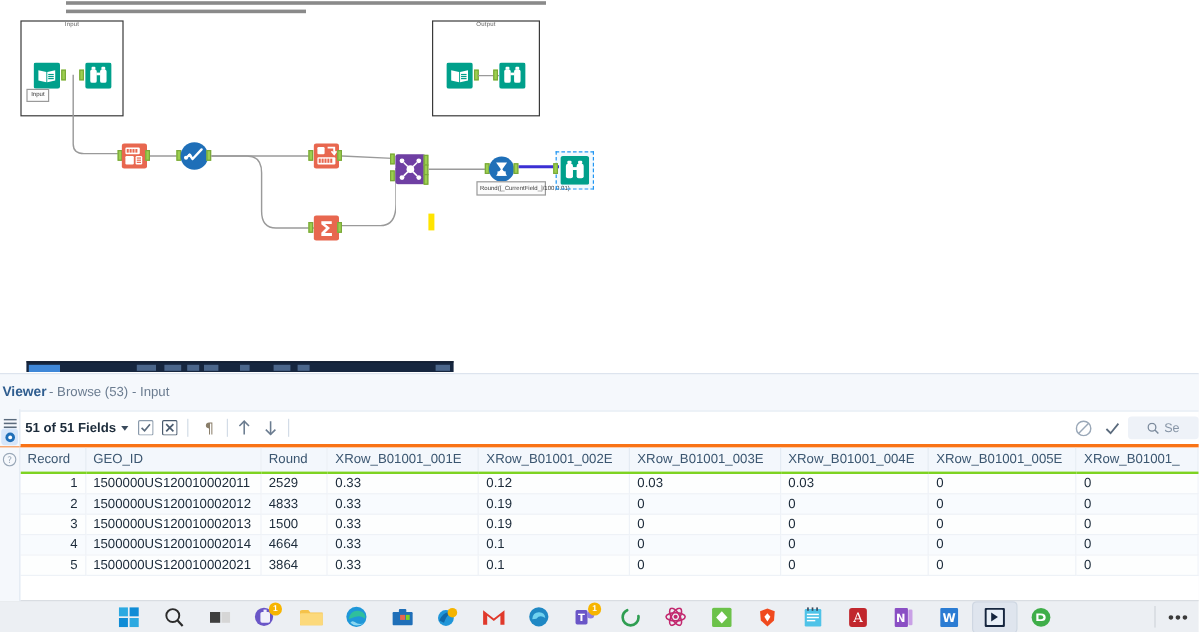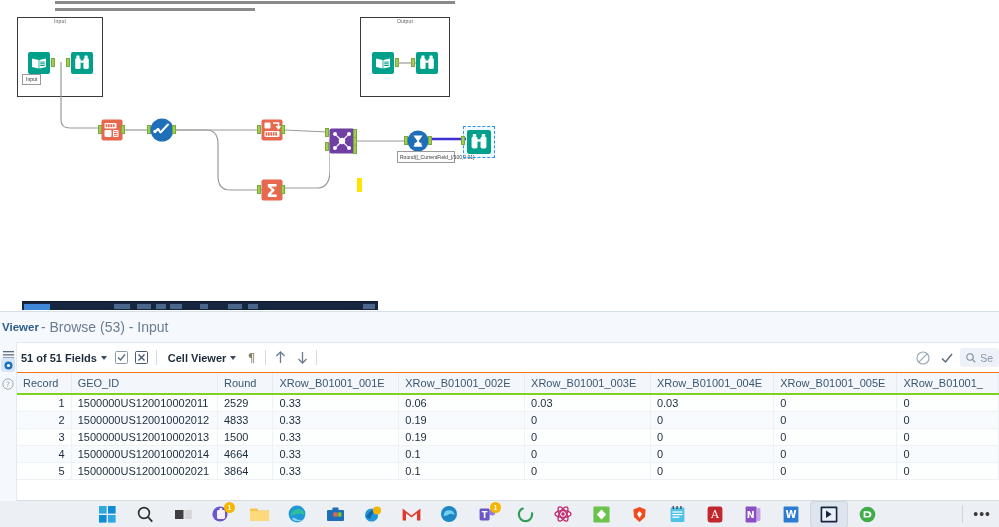--- a/index.html
+++ b/index.html
@@ -101,29 +101,29 @@
   }
   .results-header {
     position:absolute; left:0; top:0; width:999px; height:30px;
     background:#f5f8fc;
     display:flex; align-items:center; padding-left:2px;
   }
   .results-title {
     font-size:11.5px; font-weight:bold; color:#2f5d8f;
   }
   .results-sub {
-    font-size:14px; color:#6b7c90; margin-left:2px;
+    font-size:11px; color:#6b7c90; margin-left:2px;
   }
 
   
   .results-toolbar {
     position:absolute; left:0; top:30px; width:999px; height:31px;
     background:#ffffff;
     border-top:1px solid #e2e9f2;
-    border-bottom:1px solid #f97316;
+    border-bottom:3px solid #f97316;
     display:flex; align-items:center;
   }
   .rt-rail {
     width:17px; height:31px; position:relative;
     background:#f5f8fc; border-right:1px solid #e2e9f2;
   }
   .rt-item {
     display:flex; align-items:center; gap:4px;
     font-size:11px; color:#1c2b3a; font-weight:bold;
     padding:0 4px; height:31px;
@@ -135,21 +135,21 @@
     width:0;height:0;border-left:3.5px solid transparent;
     border-right:3.5px solid transparent;border-top:4px solid #3a4a5c;
   }
   .ic-btn {
     width:14px;height:14px; display:inline-flex;align-items:center;justify-content:center;
     color:#4a5b6e;
   }
   .search-box {
     display:flex;align-items:center;gap:4px;
     background:#eef2f8; border-radius:3px;
-    height:19px; padding:0 6px; font-size:10.5px; color:#8795a6;
+    height:19px; padding:0 16px; font-size:10.5px; color:#8795a6;
     margin-left:6px;
   }
 
   
   .grid-wrap {
     position:absolute; left:0; top:61px; width:999px; height:128px;
     overflow:hidden;
     background:#ffffff;
   }
   .grid-rail {
@@ -462,24 +462,20 @@
       <div class="ic-btn" style="margin-left:6px;">
         <svg width="13" height="13" viewBox="0 0 13 13">
           <rect x="0.5" y="0.5" width="12" height="12" rx="1" fill="none" stroke="#4a5b6e"></rect>
           <line x1="3.5" y1="3.5" x2="9.5" y2="9.5" stroke="#4a5b6e" stroke-width="1.4"></line>
           <line x1="9.5" y1="3.5" x2="3.5" y2="9.5" stroke="#4a5b6e" stroke-width="1.4"></line>
         </svg>
       </div>
 
       <div class="rt-sep"></div>
 
-      <div class="rt-item">
-        <span>Cell Viewer</span>
-        <span class="caret"></span>
-      </div>
 
       <div class="ic-btn" style="margin-left:4px;">
         <svg width="11" height="13" viewBox="0 0 11 13">
           <text x="5.5" y="11" font-family="DejaVu Sans, sans-serif" font-size="12" fill="#8a7e6a" text-anchor="middle">¶</text>
         </svg>
       </div>
 
 
       <div class="rt-sep"></div>
 
@@ -553,21 +549,21 @@
             <th>XRow_B01001_005E</th>
             <th>XRow_B01001_</th>
           </tr>
         </thead>
         <tbody>
           <tr>
             <td class="num">1</td>
             <td>1500000US120010002011</td>
             <td>2529</td>
             <td>0.33</td>
-            <td>0.06</td>
+            <td>0.12</td>
             <td>0.03</td>
             <td>0.03</td>
             <td>0</td>
             <td>0</td>
           </tr>
           <tr>
             <td class="num">2</td>
             <td>1500000US120010002012</td>
             <td>4833</td>
             <td>0.33</td>

